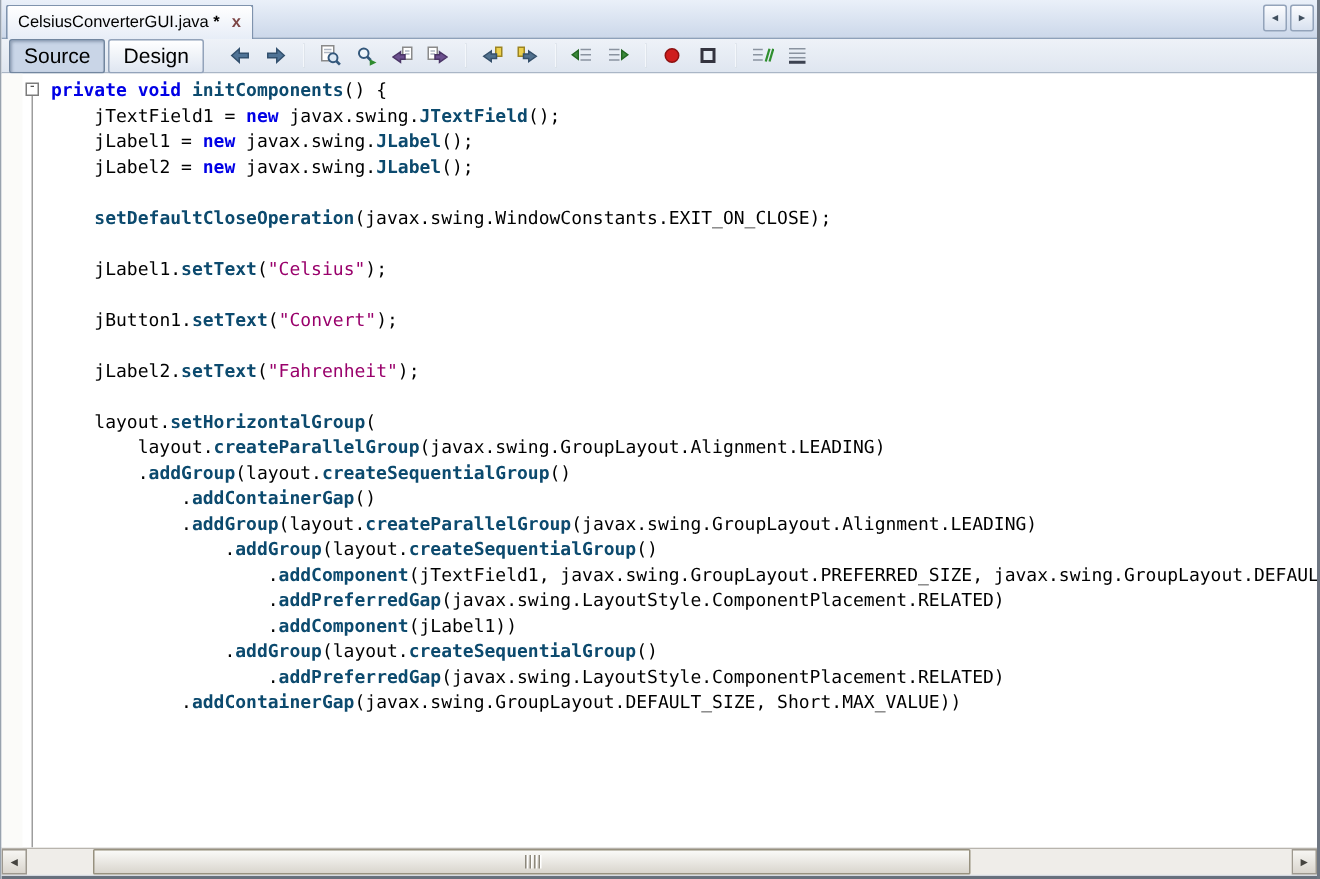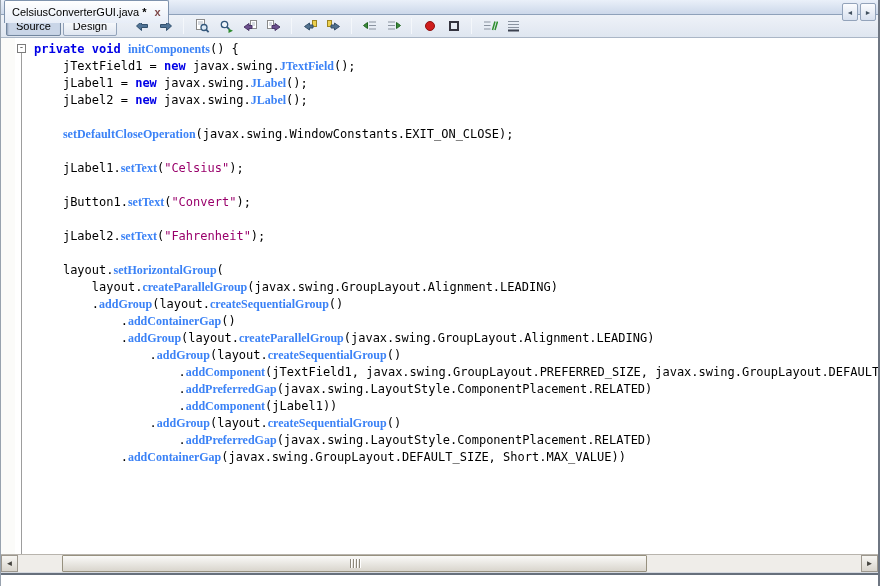--- a/index.html
+++ b/index.html
@@ -6,22 +6,22 @@
   html,body { background:#ffffff; }
   body { font-family:"Liberation Sans", sans-serif; }
   #app {
     position:relative; width:880px; height:586px; overflow:hidden;
     border-left:1px solid #98a2ae; border-right:2px solid #6e7682;
     background:#ffffff;
   }
 
   
   .tabbar {
-    height:15px; background:linear-gradient(#eaf0f9,#ccd8ea);
-    border-bottom:1px solid #8ea1ba; display:flex; 
+    height:26px; background:linear-gradient(#eaf0f9,#ccd8ea);
+    border-bottom:1px solid #8ea1ba; display:flex; align-items:flex-end;
     position:relative;
   }
   .tab {
     margin-left:3px; height:23px; display:flex; align-items:center;
     padding:0 7px; font-size:11px; color:#000; cursor:default;
     background:linear-gradient(#ffffff,#e7edf7);
     border:1px solid #7f93ad; border-bottom:none; border-radius:2px 2px 0 0;
     position:relative; z-index:2; margin-bottom:-1px;
   }
   .tab-label b { font-weight:bold; margin-left:3px; }
@@ -31,21 +31,21 @@
     width:16px; height:18px; font-size:7px; color:#41505f; text-align:center; line-height:17px;
     background:linear-gradient(#fbfcfe,#d8e1ef); border:1px solid #93a3ba; border-radius:2px; cursor:pointer;
   }
 
   
   .toolbar {
     height:23px; background:linear-gradient(#eef2f8,#dfe6f0);
     border-bottom:1px solid #aab6c6; display:flex; align-items:center; padding:0 5px;
   }
   .view-btn {
-    font-size:11px; color:#000; padding:2px 9px 3px; margin-right:2px; cursor:pointer;
+    font-size:14px; color:#000; padding:2px 9px 3px; margin-right:2px; cursor:pointer;
     background:linear-gradient(#ffffff,#dfe6f1); border:1px solid #93a3ba; border-radius:2px;
   }
   .view-btn.active {
     background:#c9d5e7; border-color:#72869f;
     box-shadow:inset 1px 1px 2px rgba(40,60,90,.35);
   }
   .tb-icons { display:flex; align-items:center; gap:3px; margin-left:12px; }
   .tb-icon { width:21px; height:19px; display:flex; align-items:center; justify-content:center; border:1px solid transparent; border-radius:2px; cursor:pointer; }
   .tb-sep { width:1px; height:16px; background:#a9b4c2; border-right:1px solid #f4f7fb; margin:0 4px; }
 
@@ -57,21 +57,21 @@
   .gutter { position:absolute; left:0; top:0; bottom:0; width:14px; background:#fbfbf9; }
   .fold-box {
     position:absolute; left:16px; top:6px; width:9px; height:9px; background:#ffffff;
     border:1px solid #7c7c7c; color:#333; font-size:9px; line-height:7px; text-align:center; cursor:pointer; z-index:2;
   }
   .fold-box span { position:relative; top:-1px; }
   .fold-line { position:absolute; left:20px; top:15px; bottom:0; width:1px; background:#9d9d9d; }
   .code { margin-left:33px; padding-top:3px; cursor:text; }
   .code-line { height:17px; white-space:pre; color:#000; }
   .tok-k { color:var(--kw,#0000e6); font-weight:bold; }
-  .tok-m { font-weight:bold; color:#3b82f6;font-family:Liberation Serif, serif; }
+  .tok-m { font-weight:bold; color:#0c4a6e; }
   .tok-s { color:var(--str,#99006b); }
 
   
   .hscroll { height:18px; display:flex; background:#e8e6e1; border-top:1px solid #b8b4ad; }
   .sb-btn {
     width:17px; height:100%; font-size:8px; color:#45443f; text-align:center; line-height:16px; cursor:pointer;
     background:linear-gradient(#f7f6f3,#d9d5cd); border:1px solid #9d988e;
   }
   .sb-track { flex:1; position:relative; background:#efede9; }
   .sb-thumb {

